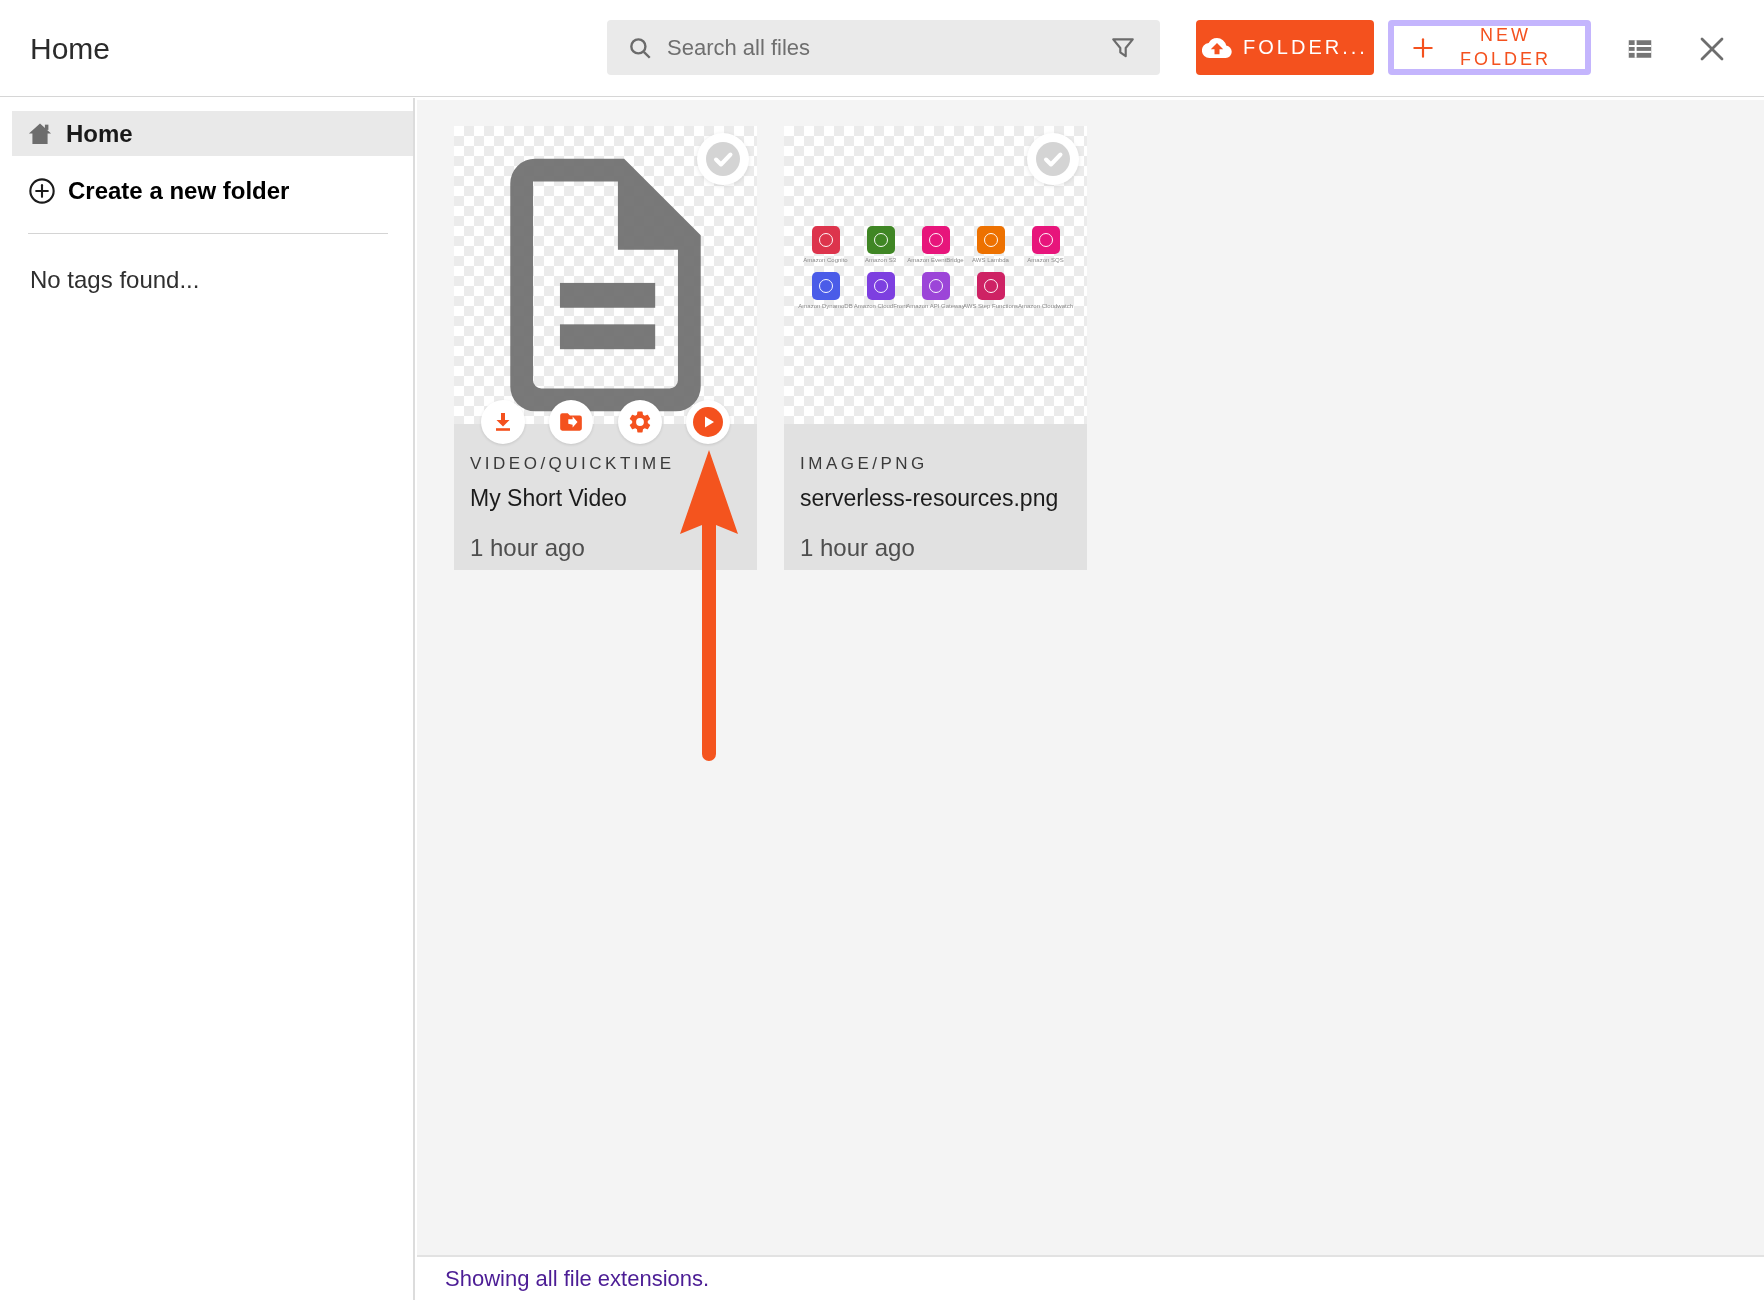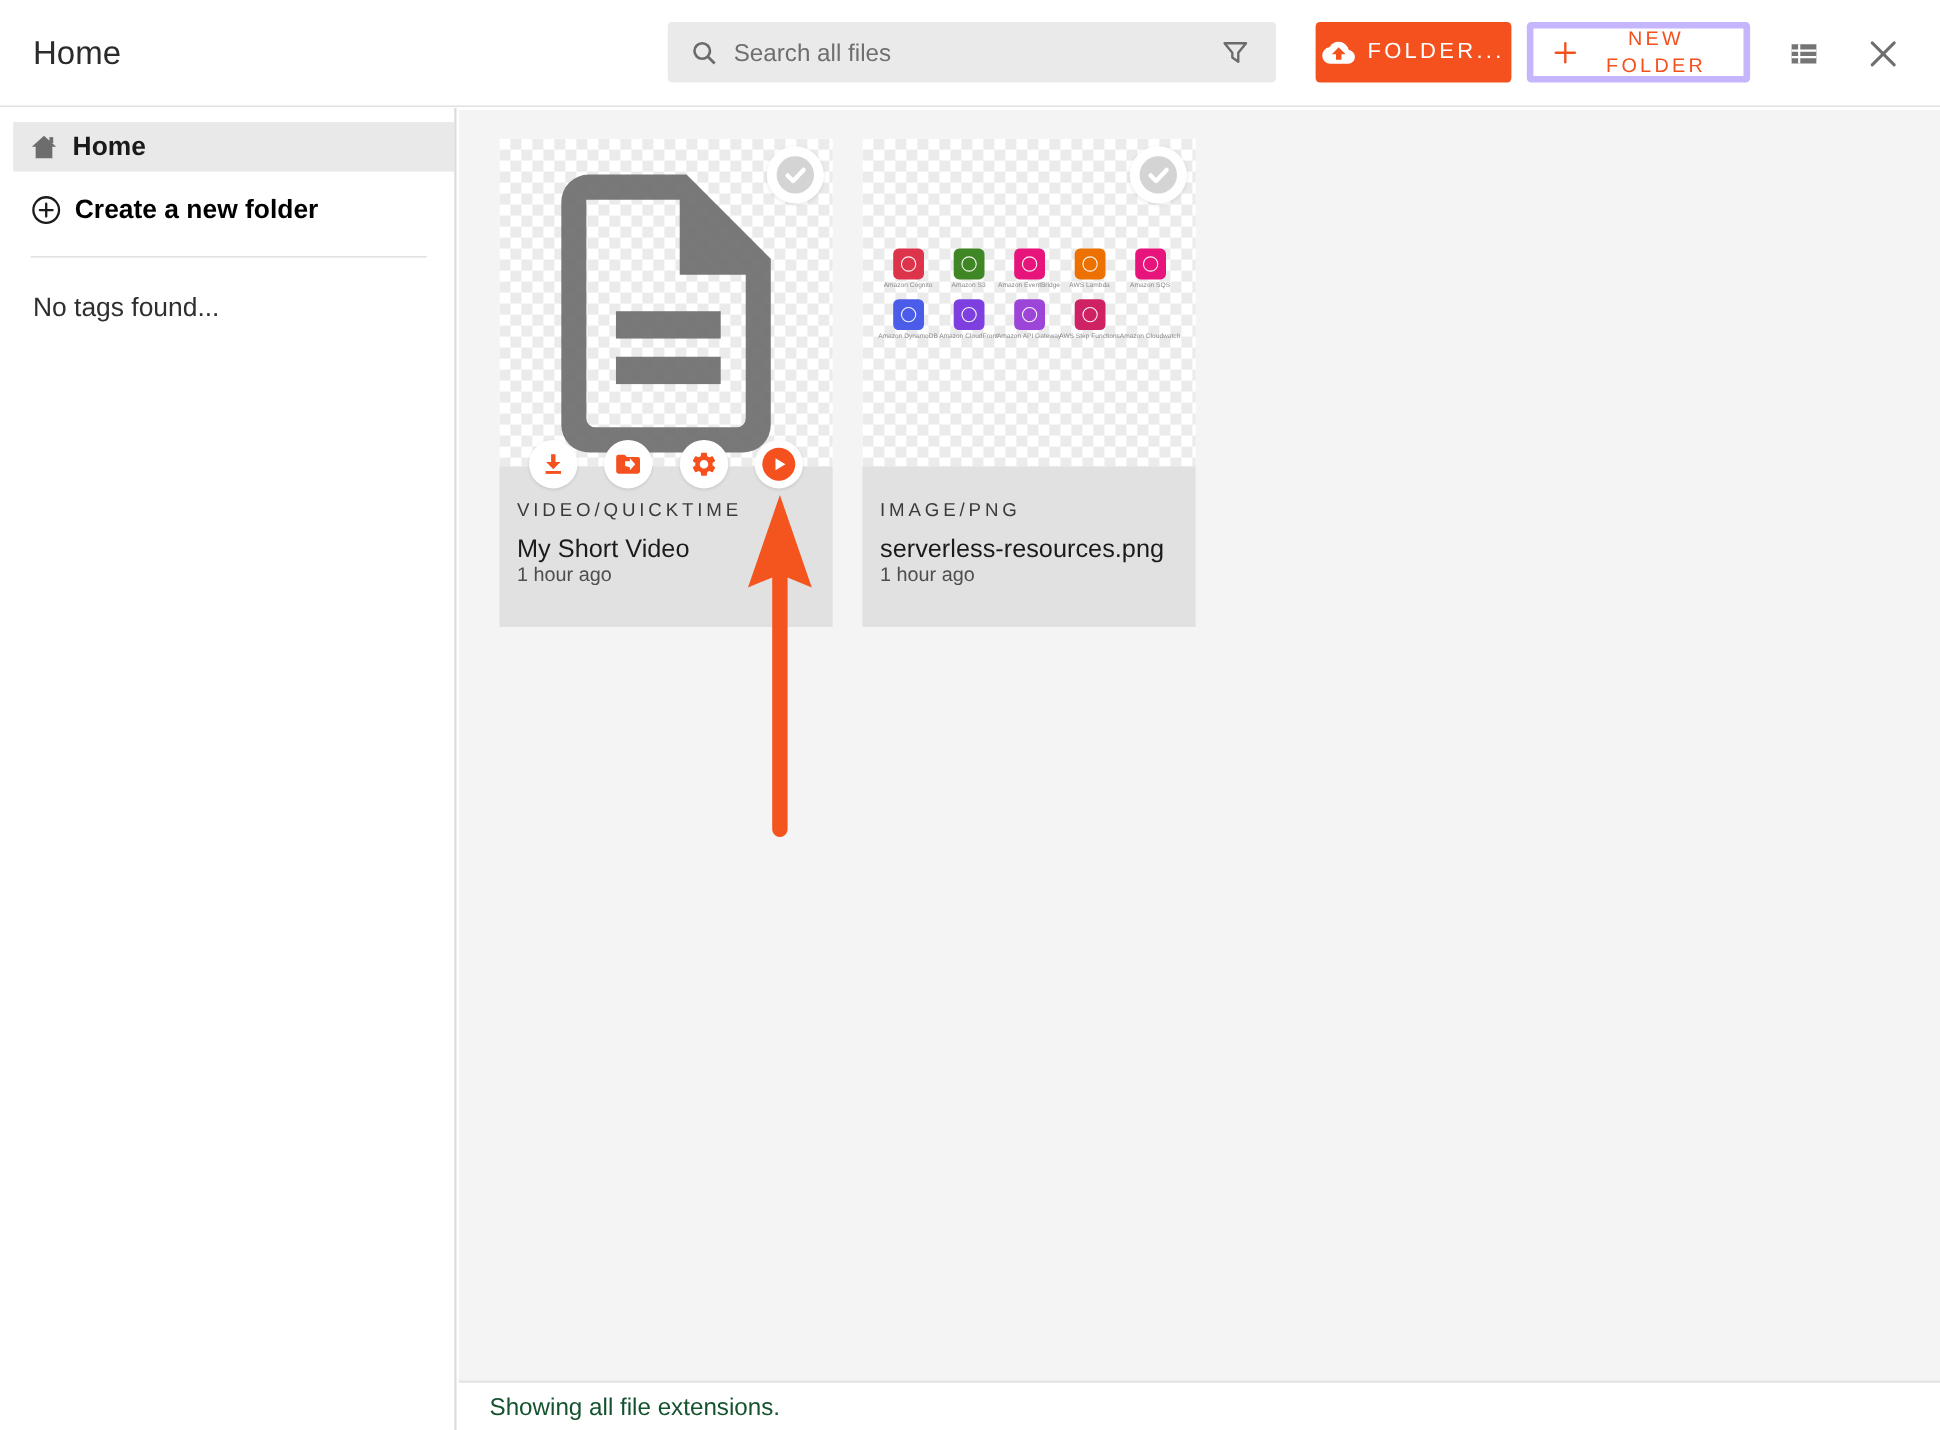--- a/index.html
+++ b/index.html
@@ -45,35 +45,35 @@
                  align-items:center; cursor:pointer; }
   .side-create .lbl { margin-left:12px; font-size:24px; font-weight:700; color:#000000; }
   .side-divider { position:absolute; left:28px; top:135px; width:360px; height:0;
                   border-top:1px solid #d4d4d4; }
   .side-notags { position:absolute; left:30px; top:168px; font-size:24px; color:#2f2f2f; }
 
   
   .main { position:absolute; left:417px; top:100px; width:1347px; height:1157px; background:#f4f4f4; }
   .statusbar { position:absolute; left:417px; top:1255px; width:1347px; height:45px; background:#fff;
                border-top:2px solid #e2e2e2; display:flex; align-items:center; }
-  .statusbar .txt { margin-left:28px; font-size:22px; color:#14532d; }
+  .statusbar .txt { margin-left:28px; font-size:22px; color:#4c1d95; }
 
   
   .card { position:absolute; width:303px; height:444px; }
   .card1 { left:37px; top:26px; }   
   .card2 { left:367px; top:26px; }
   .thumb { position:absolute; left:0; top:0; width:303px; height:298px; overflow:hidden;
            background-color:#fff; cursor:pointer;
            background-image:conic-gradient(#ebebeb 25%, transparent 0 50%, #ebebeb 0 75%, transparent 0);
            background-size:20px 20px; }
   .card-label { position:absolute; left:0; top:298px; width:303px; height:146px; background:#e1e1e1;
                 padding:30px 16px 0 16px; }
   .f-type { font-size:17px; letter-spacing:3.5px; color:#3a3a3a; margin-bottom:11px; white-space:nowrap; }
-  .f-name { font-size:23px; color:#1b1b1b; margin-bottom:0; white-space:nowrap; }
-  .f-age  { font-size:18px; color:#4e4e4e; }
+  .f-name { font-size:23px; color:#1b1b1b; margin-bottom:22px; white-space:nowrap; }
+  .f-age  { font-size:24px; color:#4e4e4e; }
 
   .check-btn { position:absolute; top:7px; right:8px; width:52px; height:52px; border-radius:50%;
                background:#fff; box-shadow:0 1px 4px rgba(0,0,0,.10); display:flex; align-items:center;
                justify-content:center; cursor:pointer; z-index:3; }
   .doc-icon { position:absolute; left:48px; top:18px; z-index:1; }
 
   .action-row { position:absolute; left:0; top:274px; width:303px; height:44px; z-index:4; }
   .act { position:absolute; width:44px; height:44px; border-radius:50%; background:#fff;
          box-shadow:0 1px 3px rgba(0,0,0,.12); display:flex; align-items:center; justify-content:center;
          cursor:pointer; }

